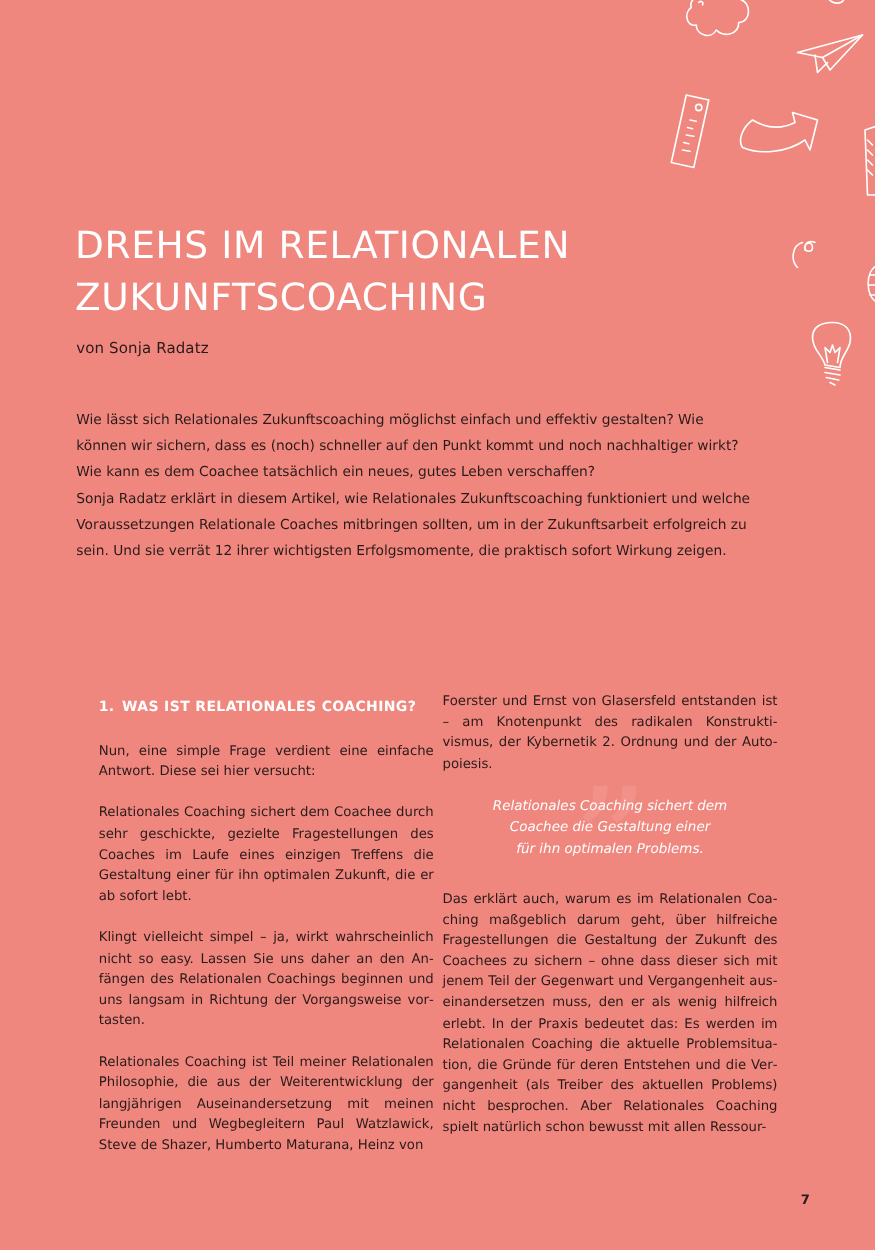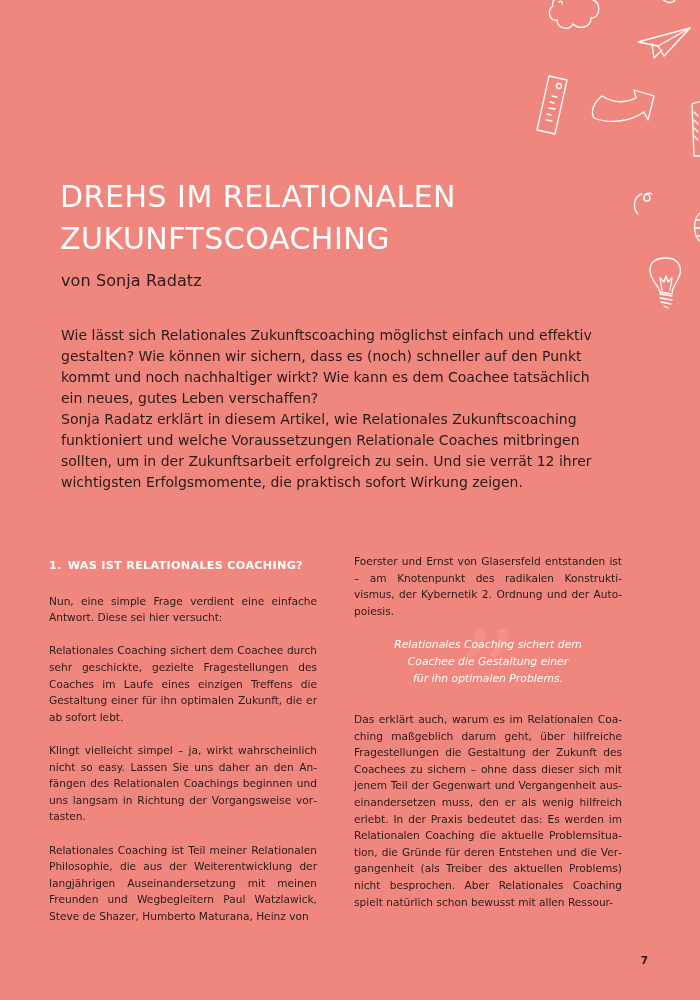--- a/index.html
+++ b/index.html
@@ -48,47 +48,47 @@
       font-size: 30px;
       line-height: 42px;
       letter-spacing: 0.5px;
       text-transform: uppercase;
     }
     .title span { display: block; font-weight: normal; -webkit-text-stroke: 0; }
     .author {
       position: absolute;
       left: 61px;
       top: 271px;
-      font-size: 16px;
+      font-size: 12px;
       color: #2a1a1a;
       letter-spacing: 0.1px;
     }
 
     .intro {
       position: absolute;
       left: 61px;
       top: 325px;
       width: 540px;
-      font-size: 14px;
+      font-size: 11px;
       line-height: 21px;
       color: #2a1a1a;
     }
     .intro p { margin: 0; }
 
     .col {
       position: absolute;
       top: 553px;
       width: 268px;
       font-size: 10.6px;
       line-height: 16.6px;
       color: #2a1a1a;
       text-align: justify;
       hyphens: manual;
     }
-    .col-left { left: 49px; }
+    .col-left { left: 79px; }
     .col-right { left: 354px; top: 553px; }
     .col p { margin: 0 0 16.6px 0; }
     .col p.last { margin-bottom: 0; }
 
     .section-heading {
       color: #ffffff;
       font-weight: bold;
       font-size: 11.2px;
       letter-spacing: 0.3px;
       margin: 5px 0 18px 0;

